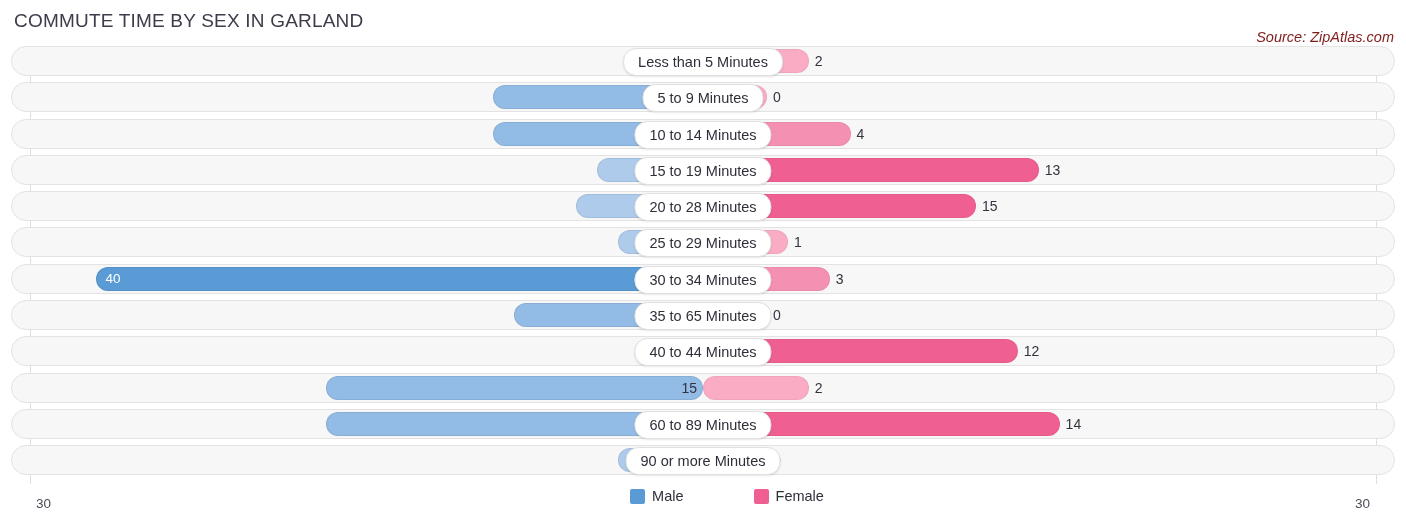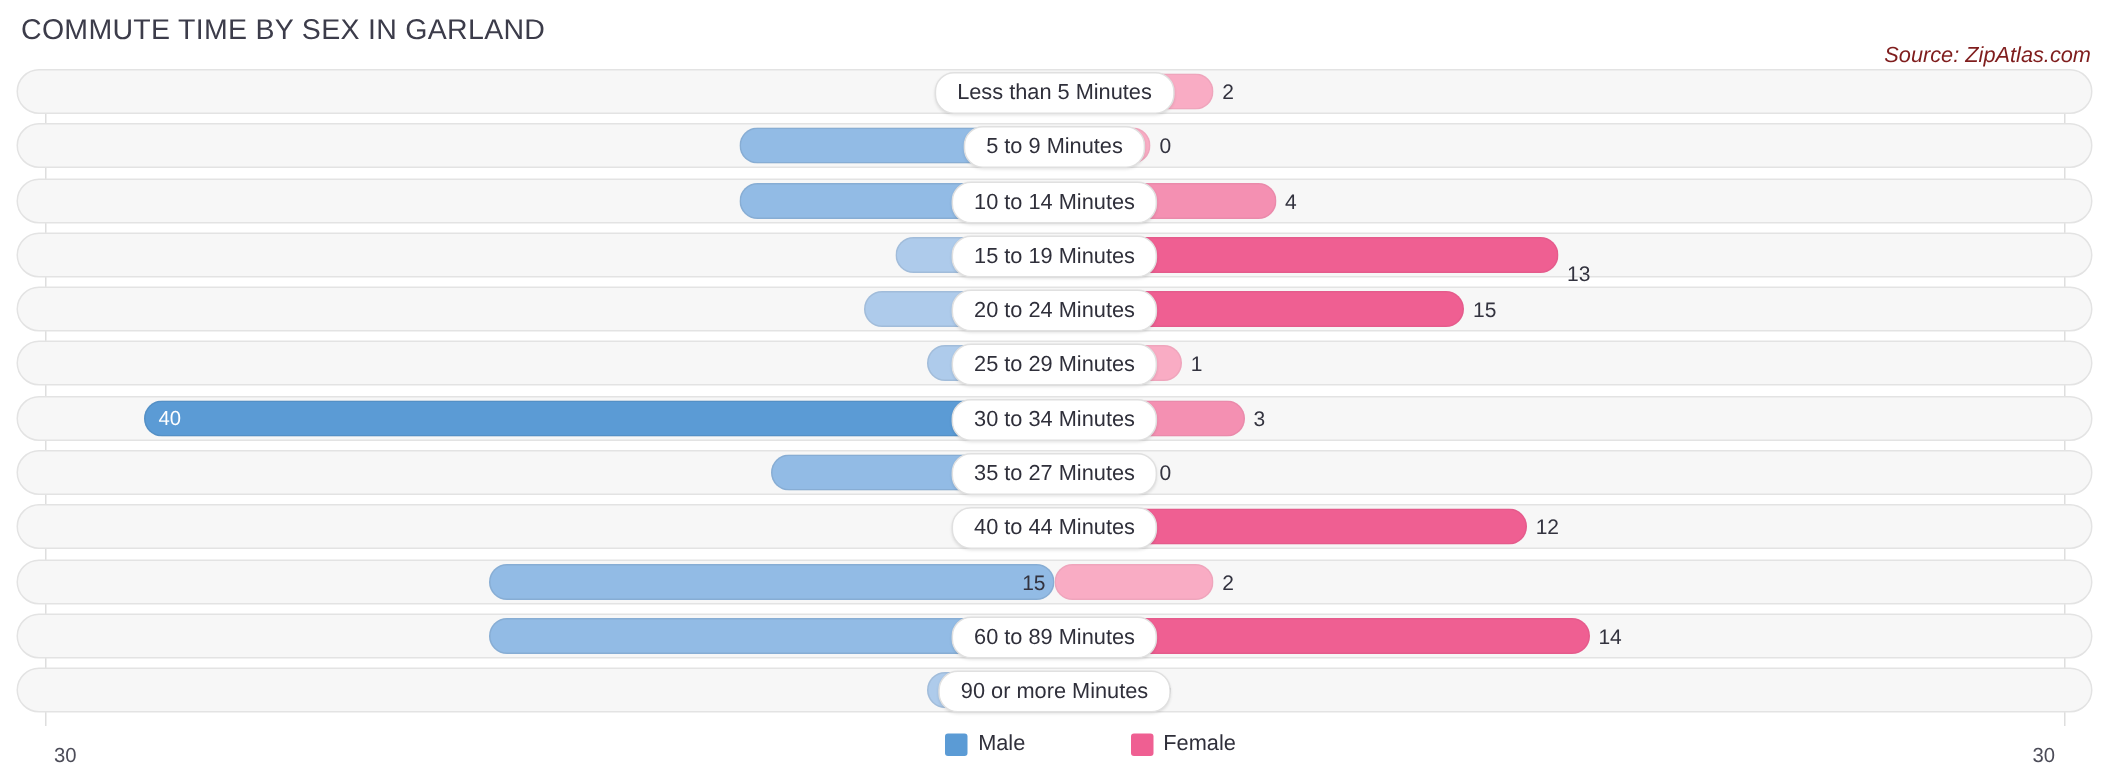--- a/index.html
+++ b/index.html
@@ -227,32 +227,32 @@
             <div class="val female-out" style="margin-left: 153.6px;">4</div>
             <div class="cat-pill">10 to 14 Minutes</div>
           </div>
         </div>
         <div class="row">
           <div class="track"></div>
           <div class="bar-wrap">
             <div class="bar male" style="width: 105.8px; background: rgb(174, 203, 235);"></div>
             <div class="bar female" style="width: 335.7px; background: rgb(239, 95, 146);"></div>
             <div class="val male-out">2</div>
-            <div class="val female-out" style="margin-left: 341.7px; margin-top: 12px;">13</div>
+            <div class="val female-out" style="margin-left: 341.7px;">13</div>
             <div class="cat-pill">15 to 19 Minutes</div>
           </div>
         </div>
         <div class="row">
           <div class="track"></div>
           <div class="bar-wrap">
             <div class="bar male" style="width: 126.7px; background: rgb(174, 203, 235);"></div>
             <div class="bar female" style="width: 273px; background: rgb(239, 95, 146);"></div>
             <div class="val male-out">3</div>
             <div class="val female-out" style="margin-left: 279px;">15</div>
-            <div class="cat-pill">20 to 24 Minutes</div>
+            <div class="cat-pill">20 to 28 Minutes</div>
           </div>
         </div>
         <div class="row">
           <div class="track"></div>
           <div class="bar-wrap">
             <div class="bar male" style="width: 84.9px; background: rgb(174, 203, 235);"></div>
             <div class="bar female" style="width: 84.9px; background: rgb(249, 172, 196);"></div>
             <div class="val male-out">1</div>
             <div class="val female-out" style="margin-left: 90.9px;">1</div>
             <div class="cat-pill">25 to 29 Minutes</div>
@@ -268,21 +268,21 @@
             <div class="cat-pill">30 to 34 Minutes</div>
           </div>
         </div>
         <div class="row">
           <div class="track"></div>
           <div class="bar-wrap">
             <div class="bar male" style="width: 189.4px; background: rgb(146, 187, 229);"></div>
             <div class="bar female" style="width: 64px; background: rgb(249, 172, 196);"></div>
             <div class="val male-out">6</div>
             <div class="val female-out" style="margin-left: 70px;">0</div>
-            <div class="cat-pill">35 to 27 Minutes</div>
+            <div class="cat-pill">35 to 65 Minutes</div>
           </div>
         </div>
         <div class="row">
           <div class="track"></div>
           <div class="bar-wrap">
             <div class="bar male" style="width: 64px; background: rgb(174, 203, 235);"></div>
             <div class="bar female" style="width: 314.8px; background: rgb(239, 95, 146);"></div>
             <div class="val male-out">0</div>
             <div class="val female-out" style="margin-left: 320.8px;">12</div>
             <div class="cat-pill">40 to 44 Minutes</div>

